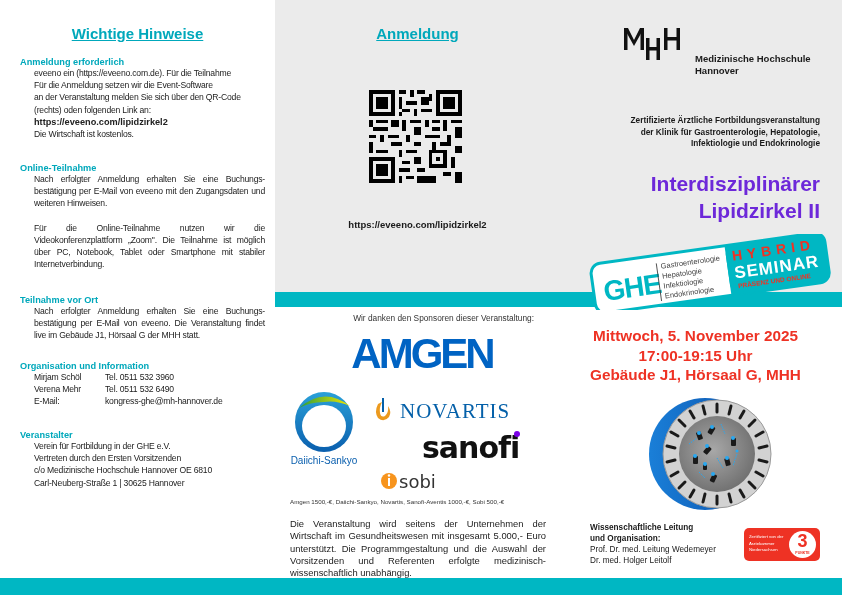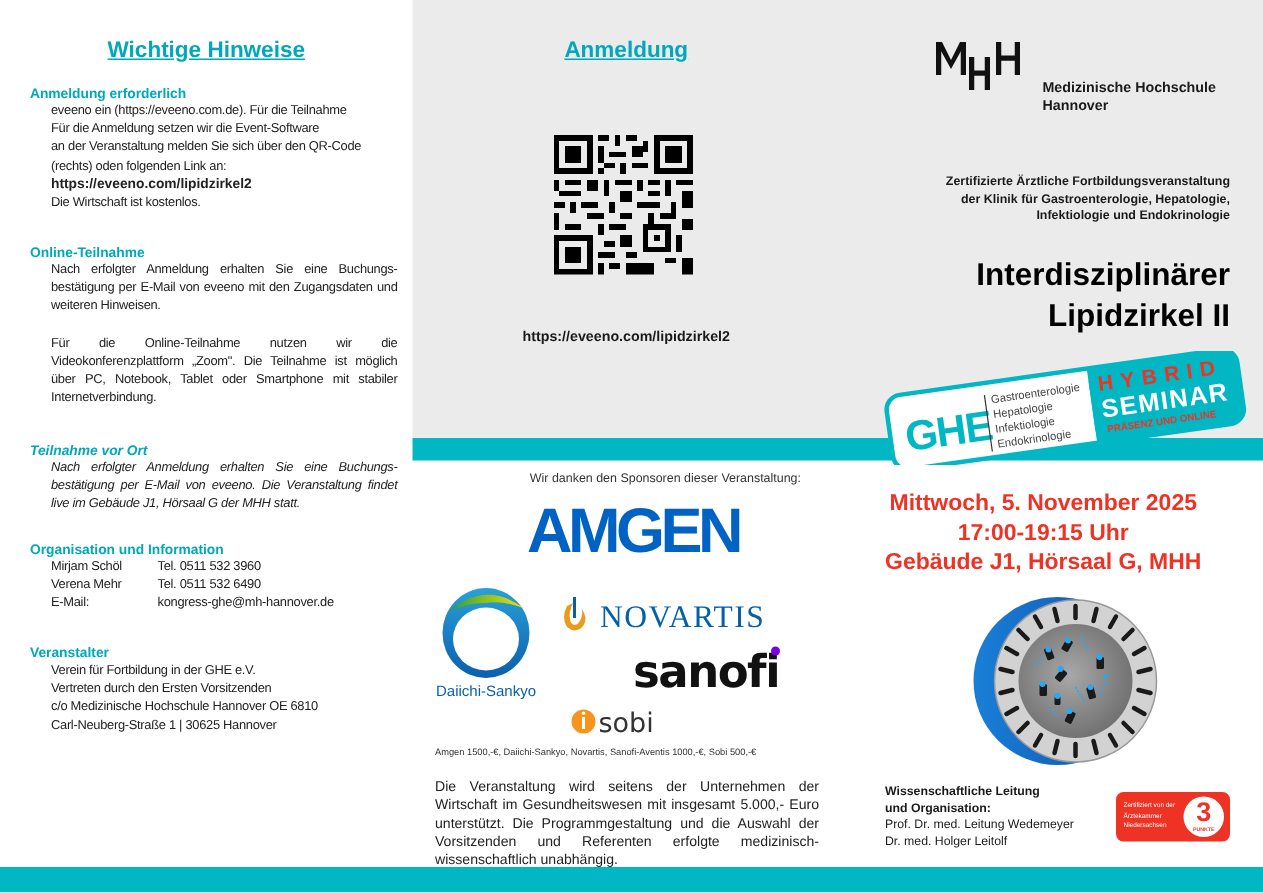--- a/index.html
+++ b/index.html
@@ -18,21 +18,21 @@
   .sec-body { font-size:8.6px; line-height:12.2px; padding-left:14px; color:#222; font-family:"Liberation Sans Narrow","Liberation Sans", sans-serif; letter-spacing:-0.2px; }
   .sec-body b { font-weight:bold; font-size:9.2px; letter-spacing:0; }
   .justify { text-align:justify; }
 
   .abs { position:absolute; }
 
   
   #left-title { left:0; width:275px; top:25px; }
   #sec1 { left:20px; top:57px; width:245px; }
   #sec2 { left:20px; top:163px; width:245px; }
-  #sec3 { left:20px; top:295px; width:245px;font-style:italic; }
+  #sec3 { left:20px; top:295px; width:245px; }
   #sec4 { left:20px; top:361px; width:245px; }
   #sec5 { left:20px; top:430px; width:245px; }
   .contact-row { display:flex; }
   .contact-row span:first-child { width:71px; display:inline-block; }
 
   
   #mid-title { left:275px; width:285px; top:25px; }
   #qr { left:369px; top:90px; width:93px; height:93px; }
   #mid-url { left:275px; width:285px; top:219px; text-align:center; font-weight:bold; font-size:9.5px; }
   #sponsor-thanks { left:280px; width:270px; top:313px; text-align:right; font-size:8.3px; color:#333; padding-right:16px; }
@@ -41,21 +41,21 @@
   #novartis { left:372px; top:396px; width:160px; height:28px; }
   #sanofi { left:420px; top:428px; width:105px; height:36px; }
   #sobi { left:380px; top:468px; width:70px; height:24px; }
   #amounts { left:290px; top:498px; width:260px; font-size:6.2px; color:#333; }
   #funding { left:290px; top:518px; width:256px; font-size:9.4px; line-height:12.3px; color:#222; text-align:justify; }
 
   
   #mhh-logo { left:622px; top:26px; width:70px; height:38px; }
   #mhh-name { left:695px; top:53px; font-weight:bold; font-size:9.5px; line-height:12px; color:#1a1a1a; }
   #cert-text { left:580px; width:240px; top:115px; text-align:right; font-weight:bold; font-size:8.3px; line-height:11.5px; color:#1a1a1a; }
-  #main-title { left:570px; width:250px; top:170px; text-align:right; color:#000000; font-weight:bold; font-size:21px; line-height:27px; }
+  #main-title { left:570px; width:250px; top:170px; text-align:right; color:#6d28d9; font-weight:bold; font-size:21px; line-height:27px; }
   #ghe-badge { left:588px; top:234px; width:244px; height:76px; }
   #event-info { left:570px; width:251px; top:326px; text-align:center; color:#ee3224; font-weight:bold; font-size:15.3px; line-height:19.5px; }
   #lipo { left:645px; top:396px; width:132px; height:116px; }
   #lead { left:590px; top:522px; font-size:8.2px; line-height:11px; color:#1a1a1a; }
   #lead .lbl { font-weight:bold; }
   #points { left:744px; top:528px; width:76px; height:33px; background:#ee3224; border-radius:5px; }
   #points .pt-text { position:absolute; left:5px; top:6px; font-size:4.3px; line-height:6.5px; color:#fff; width:42px; }
   #points .pt-circle { position:absolute; right:4px; top:3px; width:27px; height:27px; background:#fff; border-radius:50%; text-align:center; }
   #points .pt-num { display:block; color:#ee3224; font-weight:bold; font-size:18px; line-height:20px; }
   #points .pt-lbl { display:block; color:#ee3224; font-size:3.5px; font-weight:bold; line-height:4px; }

